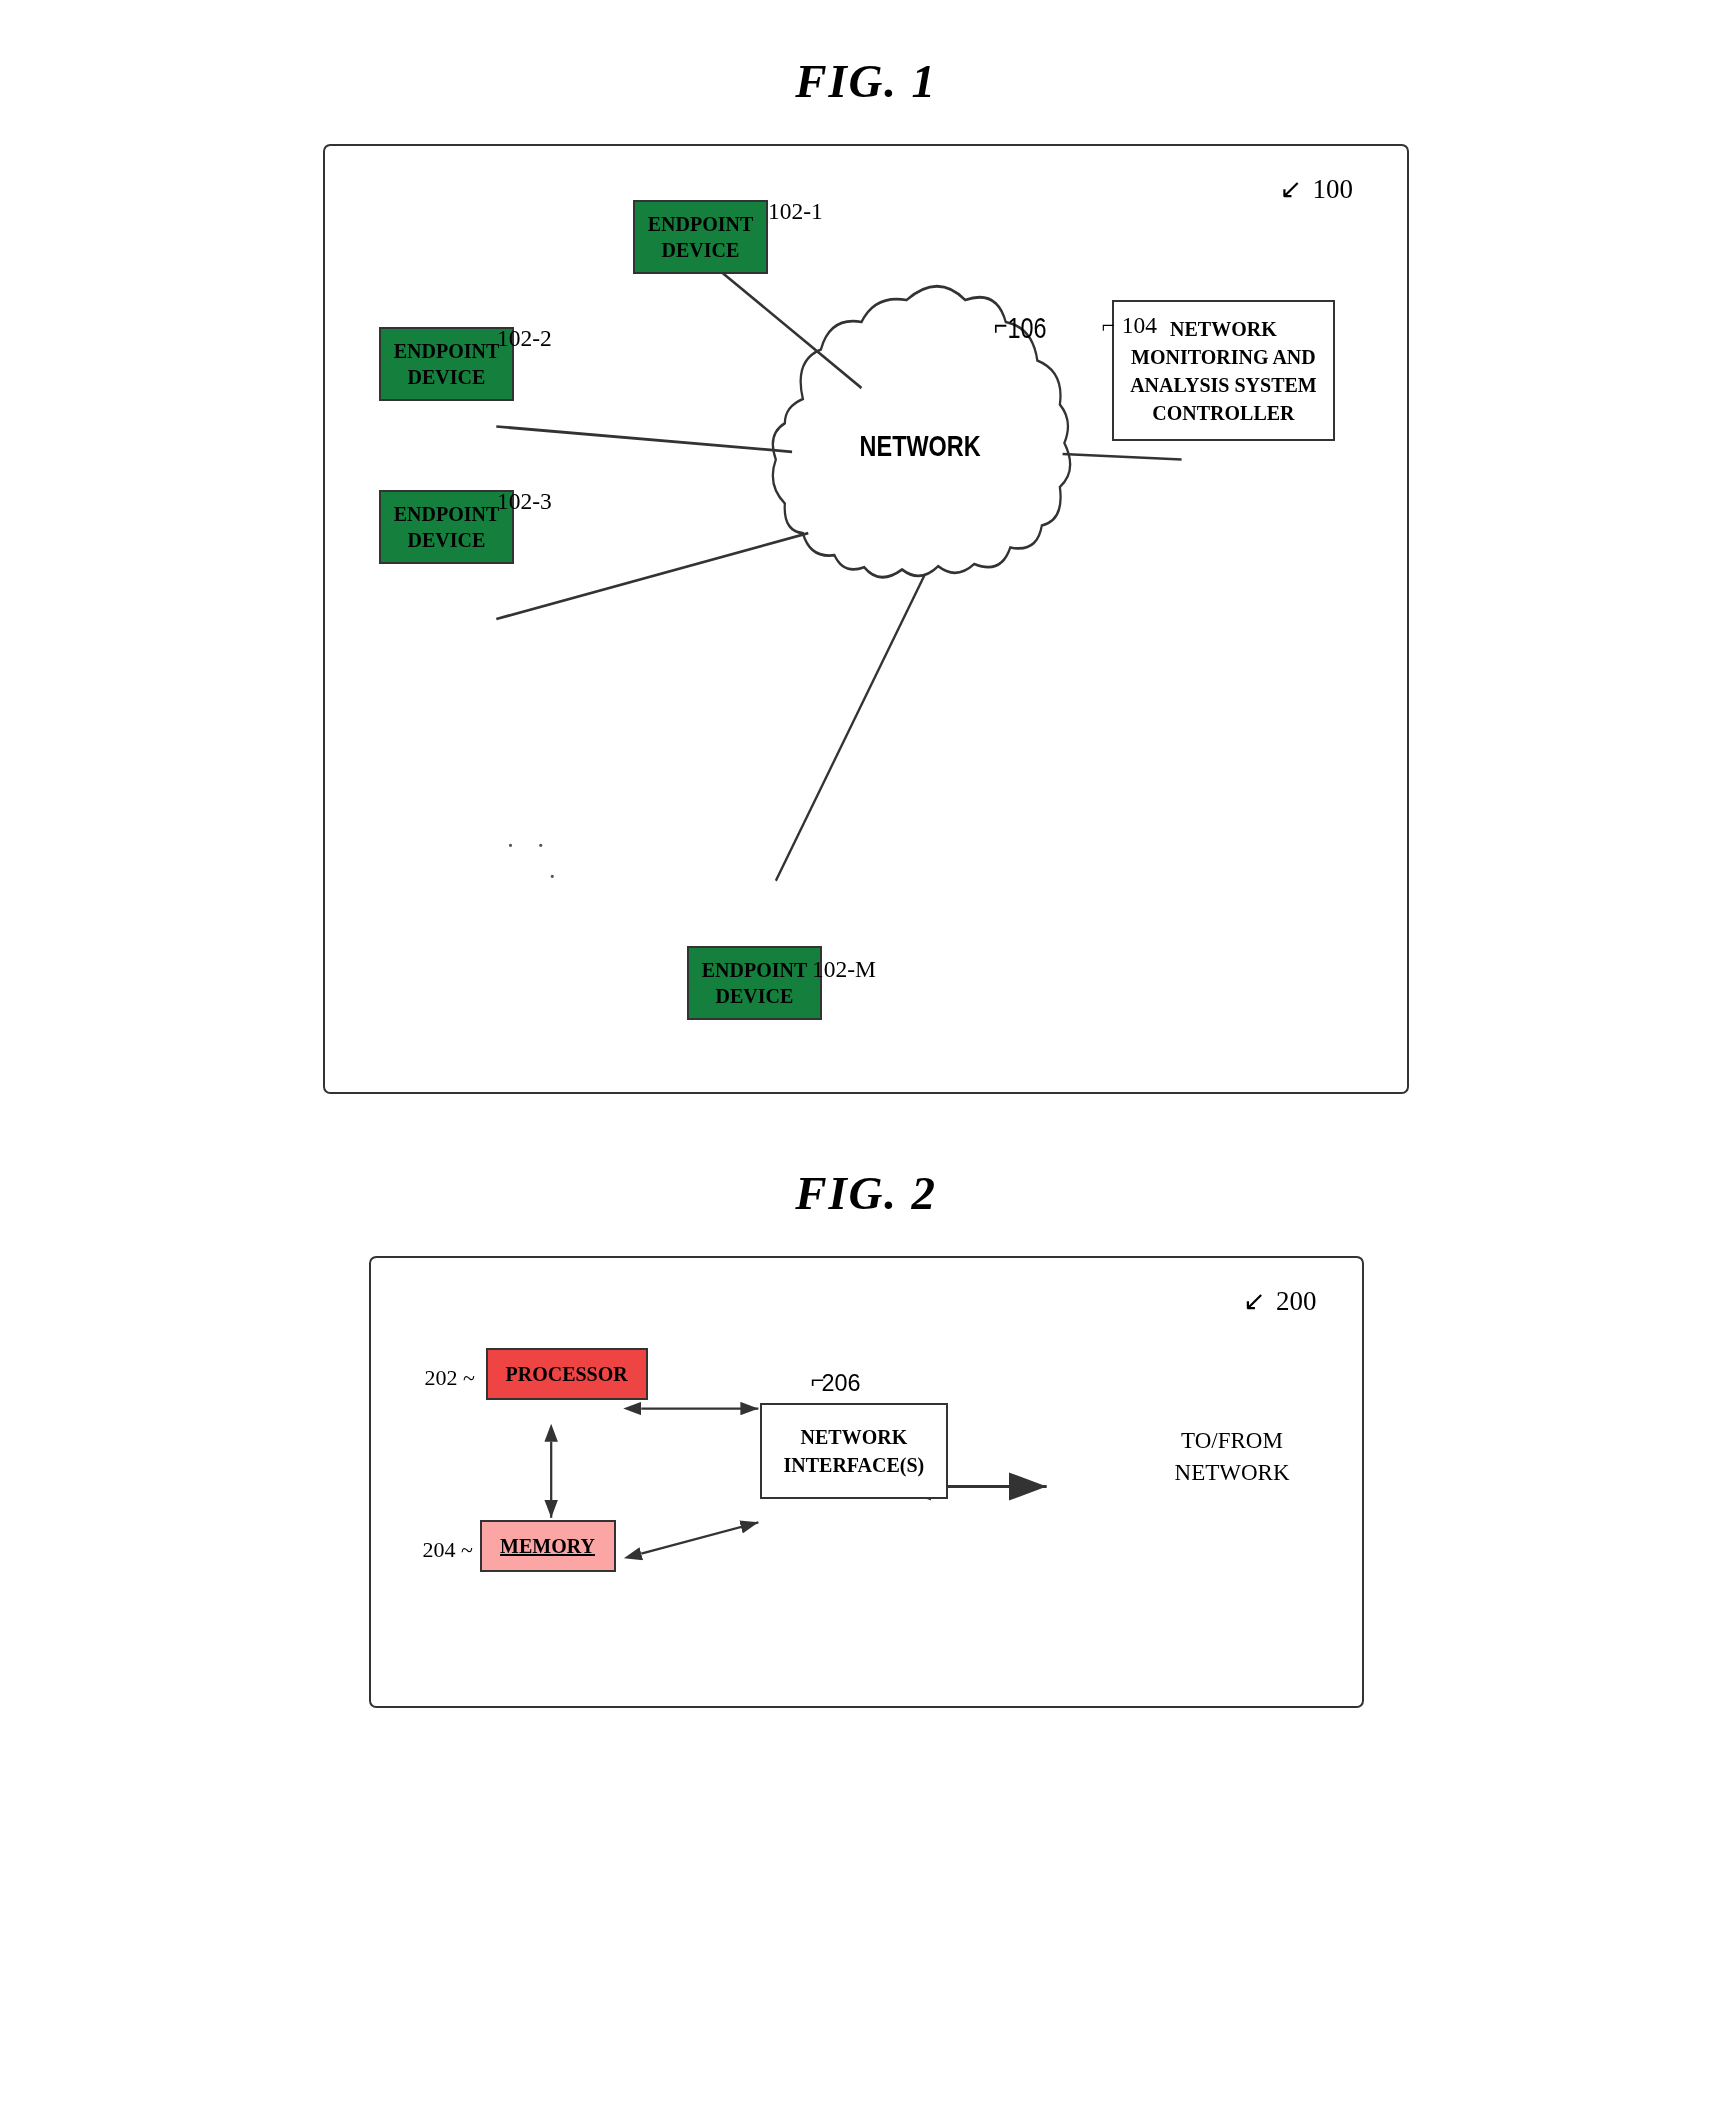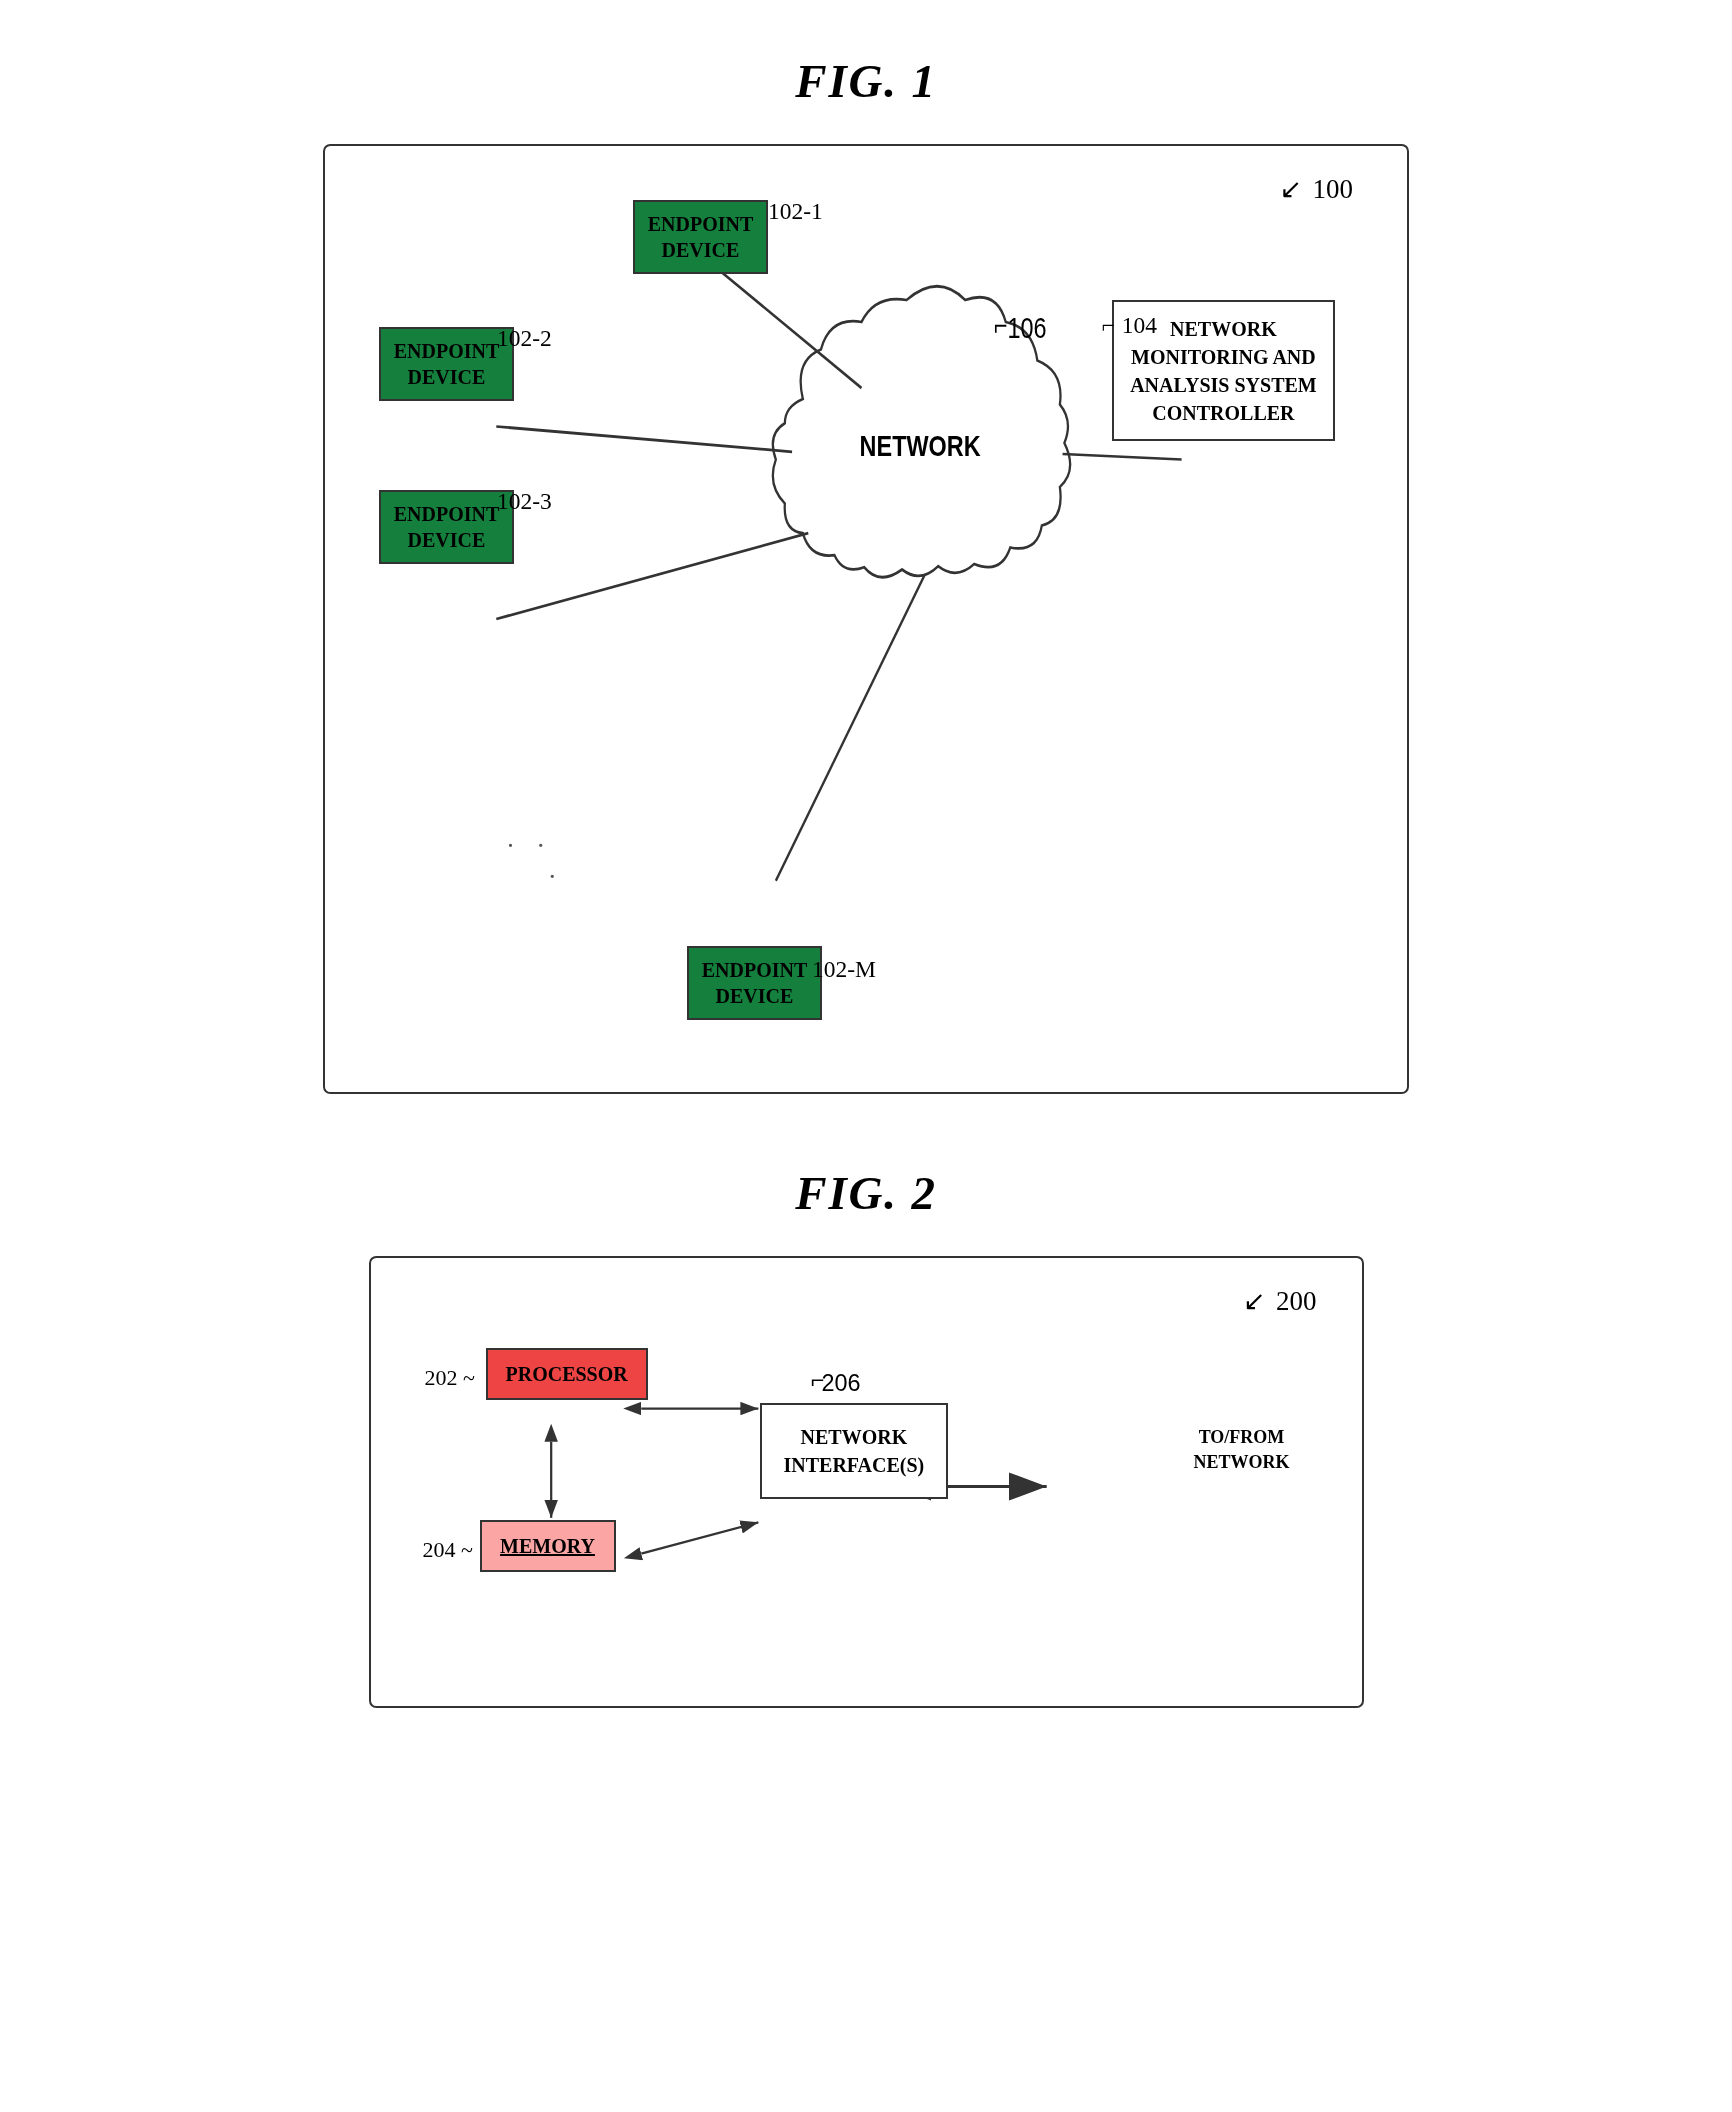--- a/index.html
+++ b/index.html
@@ -193,22 +193,22 @@
       background: #fff;
       min-width: 163px;
       line-height: 1.4;
     }
 
     
     .tofrom-label {
       position: absolute;
       top: 167px;
       right: 72px;
-      font-size: 18px;
-      font-weight: bold;
+      font-size: 23px;
+      font-weight: normal;
       text-align: center;
       line-height: 1.4;
     }
 
     .fig2-svg {
       position: absolute;
       top: 0; left: 0;
       width: 100%;
       height: 100%;
       pointer-events: none;

